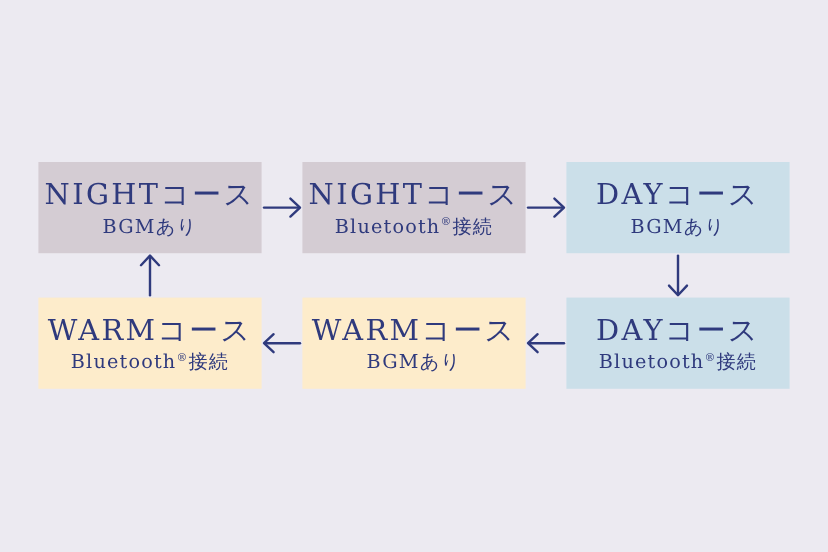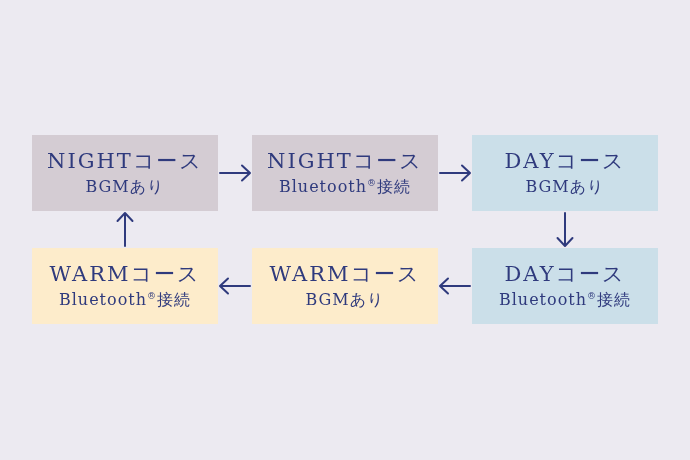--- a/index.html
+++ b/index.html
@@ -16,21 +16,21 @@
     width: 186px;
     height: 76px;
     display: flex;
     flex-direction: column;
     align-items: center;
     justify-content: center;
     gap: 7px;
     color: var(--text, #2f3a7d);
     text-align: center;
   }
-  .l1 { font-size: 21px; letter-spacing: 2px; line-height: 1; white-space: nowrap; }
+  .l1 { font-size: 24px; letter-spacing: 2px; line-height: 1; white-space: nowrap; }
   .l2 { font-size: 16px; letter-spacing: 1px; line-height: 1; white-space: nowrap; }
   .l2 sup { font-size: 9px; line-height: 0; }
   svg.arrows { position: absolute; left: 0; top: 0; width: 690px; height: 460px; display: block; }
   svg.arrows .ar { stroke: var(--arrow, #2f3a7d); stroke-width: 2; fill: none; stroke-linecap: round; stroke-linejoin: round; }
 </style>
 </head>
 <body>
 
 <div class="canvas">
 

